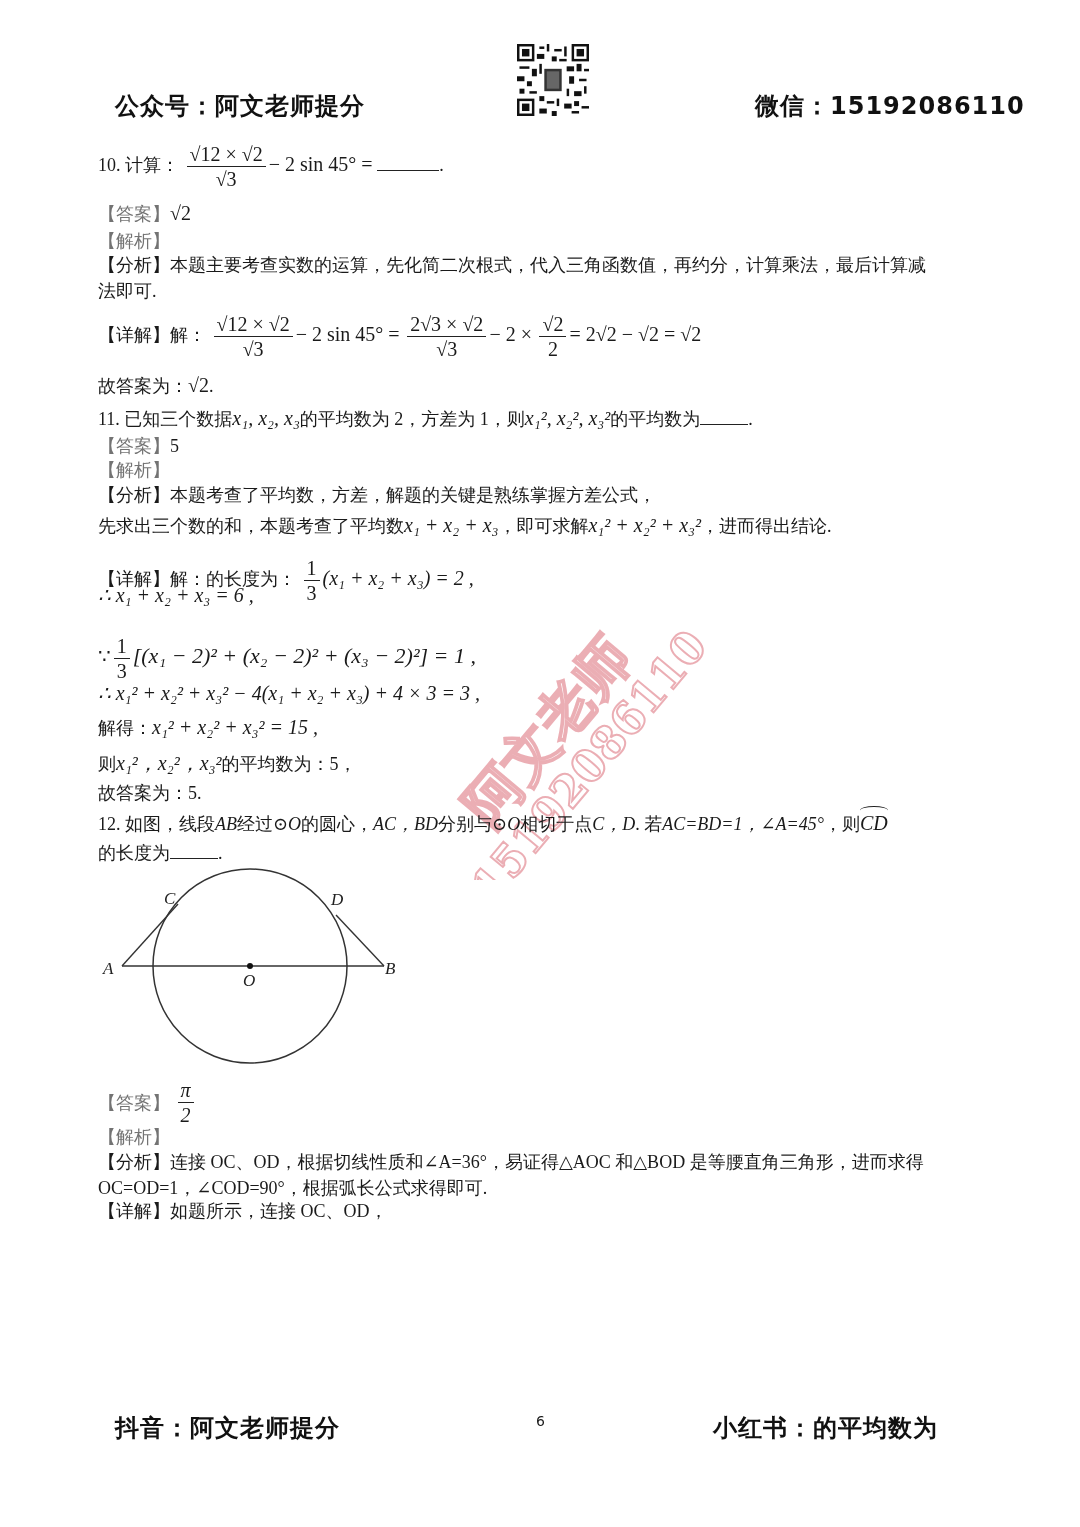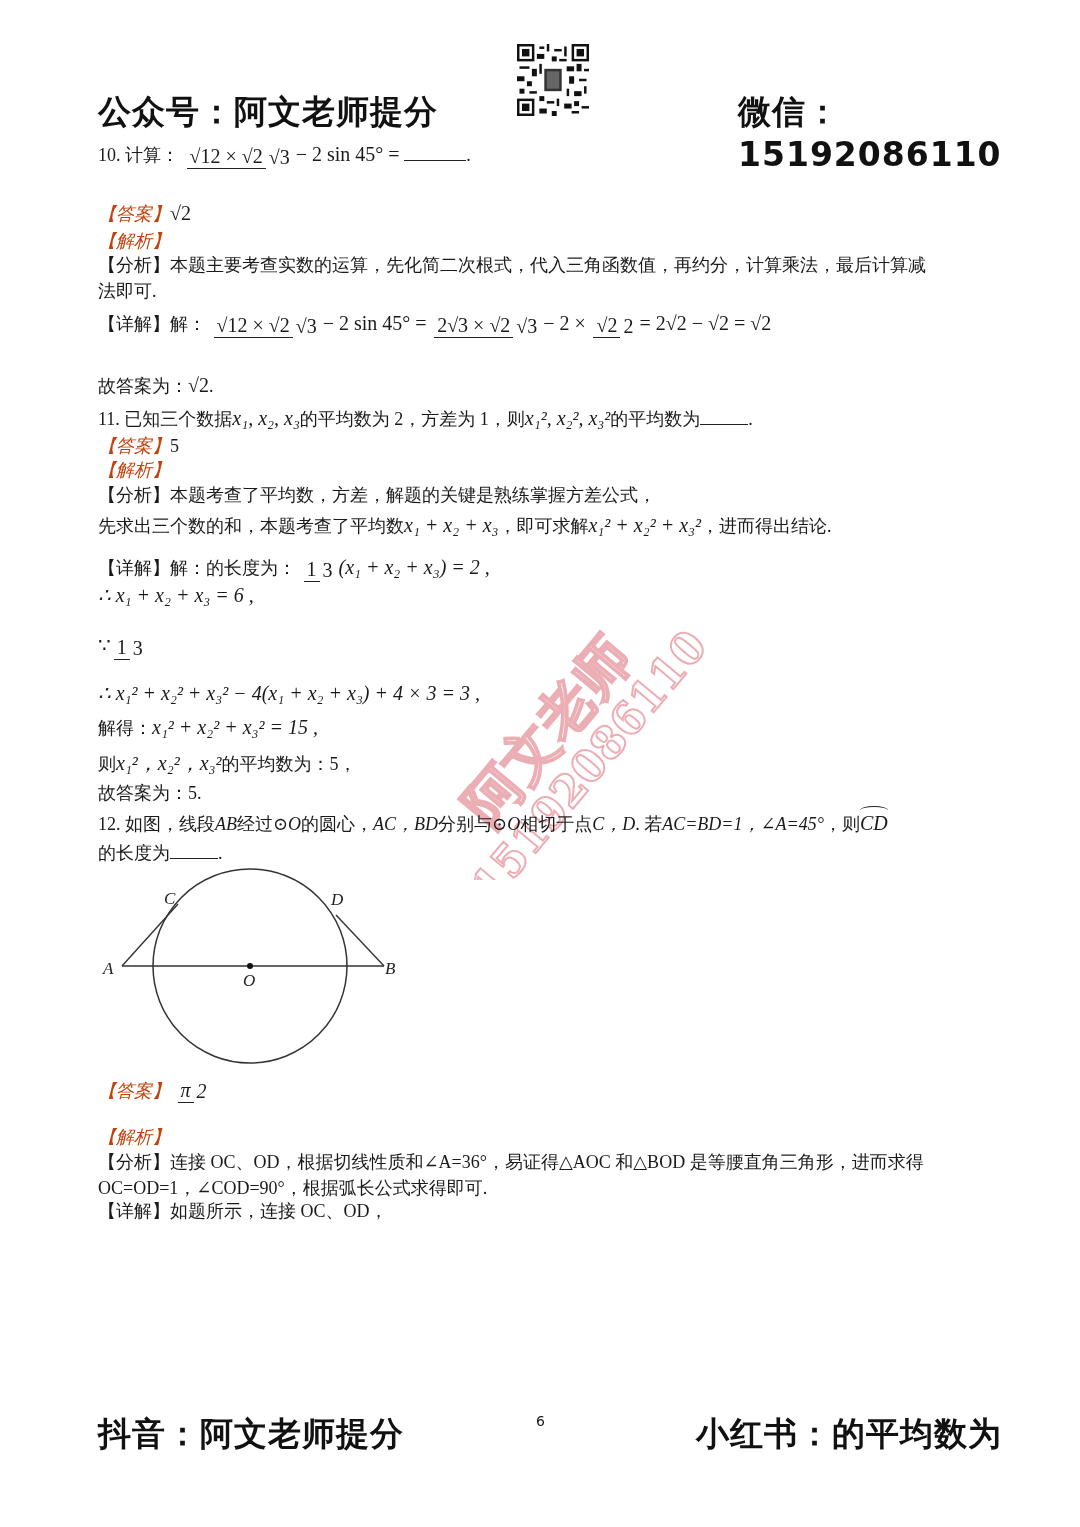--- a/index.html
+++ b/index.html
@@ -1,25 +1,25 @@
 <!DOCTYPE html>
 <html><head>
 <meta charset="utf-8">
 <style>
   html, body { margin: 0; padding: 0; background: #ffffff; }
   body { width: 1080px; height: 1527px; position: relative; overflow: hidden;
          font-family: "Liberation Serif", "DejaVu Serif", serif; color: #1a1a1a; }
   .abs { position: absolute; }
-  .hdr { font-family: "DejaVu Sans", sans-serif; font-size: 33px; font-weight: bold; color: #111; letter-spacing: 1px; }
+  .hdr { font-family: "DejaVu Sans", sans-serif; font-size: 24px; font-weight: bold; color: #111; letter-spacing: 1px; margin-left: 17px; }
   .line { position: absolute; left: 98px; font-size: 18px; line-height: 22px; white-space: nowrap; }
-  .tag { color: #c2410c; font-style: italic; }
+  .tag { color: #737373; }
   .tagb { color: #1a1a1a; }
   .m { font-family: "Liberation Serif", serif; font-size: 20px; }
   .it { font-style: italic; }
-  .frac { display: inline-flex; flex-direction: row; align-items: center; vertical-align: middle; margin: 0 3px; }
+  .frac { display: inline-flex; flex-direction: column; align-items: center; vertical-align: middle; margin: 0 3px; }
   .frac > span { padding: 0 3px; line-height: 24px; }
   .frac > span.num { border-bottom: 1.3px solid #222; }
   .blank { display: inline-block; border-bottom: 1.3px solid #222; width: 62px; height: 18px; vertical-align: baseline; }
   .blank.s { width: 48px; }
   .qr { position: absolute; left: 517px; top: 44px; width: 72px; height: 72px; }
   .wm { position: absolute; left: 420px; top: 620px; width: 300px; height: 260px; pointer-events: none; }
   .arc { display: inline-block; position: relative; }
   .arc::before { content: ""; position: absolute; left: 0; right: 0; top: -6px; height: 8px;
                  border-top: 1.3px solid #222; border-radius: 50% 50% 0 0; }
 </style>
@@ -140,21 +140,21 @@
   <span class="frac m">
       <span class="num">1</span>
       <span>3</span>
     </span><span class="m it">(x₁ + x₂ + x₃) = 2 ,</span>
 </div>
 <div class="line m it" style="top:584px;">∴ x₁ + x₂ + x₃ = 6 ,</div>
 <div class="line" style="top:634px;">
   <span class="m">∵</span><span class="frac m">
       <span class="num">1</span>
       <span>3</span>
-    </span>
+    </span><span class="m it" style="font-size:22px;">[(x₁ − 2)² + (x₂ − 2)² + (x₃ − 2)²] = 1 ,</span>
 </div>
 <div class="line m it" style="top:682px;">∴ x₁² + x₂² + x₃² − 4(x₁ + x₂ + x₃) + 4 × 3 = 3 ,</div>
 <div class="line" style="top:716px;">
   <span>解得：</span><span class="m it">x₁² + x₂² + x₃² = 15 ,</span>
 </div>
 <div class="line" style="top:752px;">
   <span>则</span><span class="m it">x₁²，x₂²，x₃²</span><span>的平均数为：5，</span>
 </div>
 <div class="line" style="top:782px;">故答案为：5.</div>
 

